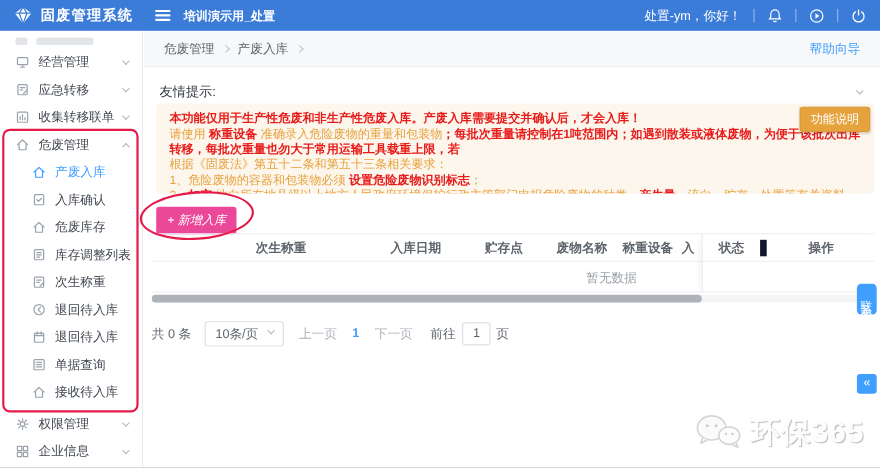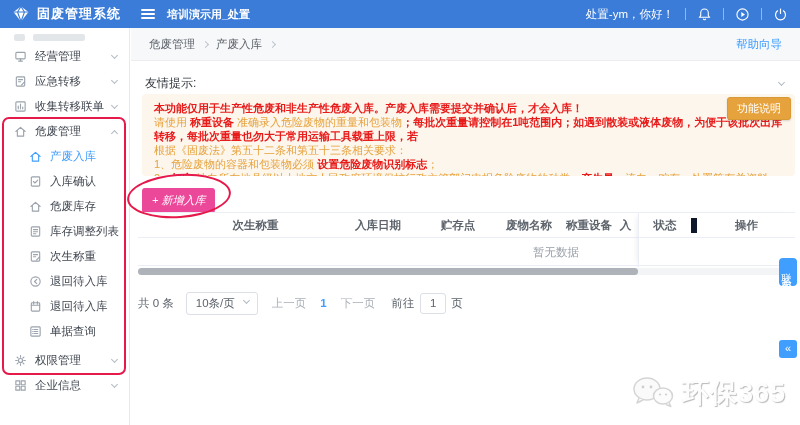--- a/index.html
+++ b/index.html
@@ -239,20 +239,27 @@
         </svg>
       <span>退回待入库</span>
     </div>
     <div class="s-sub">
       <svg class="ic" viewBox="0 0 14 14">
         <rect x="2" y="2" width="10" height="10" rx="1"></rect>
           <path d="M5.4 4.8h4M5.4 7h4M5.4 9.2h4M4 4.8h.1M4 7h.1M4 9.2h.1"></path>
         </svg>
       <span>单据查询</span>
     </div>
+    <div class="s-sub">
+      <svg class="ic" viewBox="0 0 14 14">
+        <path d="M2 7l5-4.5L12 7"></path>
+          <path d="M3.6 6.3V12h6.8V6.3"></path>
+        </svg>
+      <span>接收待入库</span>
+    </div>
 
     <div class="s-gap"></div>
     <div class="s-item">
       <svg class="ic" viewBox="0 0 14 14">
         <circle cx="7" cy="7" r="2.2"></circle>
           <path d="M7 1.8v1.7M7 10.5v1.7M1.8 7h1.7M10.5 7h1.7M3.3 3.3l1.2 1.2M9.5 9.5l1.2 1.2M10.7 3.3L9.5 4.5M4.5 9.5l-1.2 1.2"></path>
         </svg>
       <span>权限管理</span>
       <span class="chev down"></span>
     </div>

